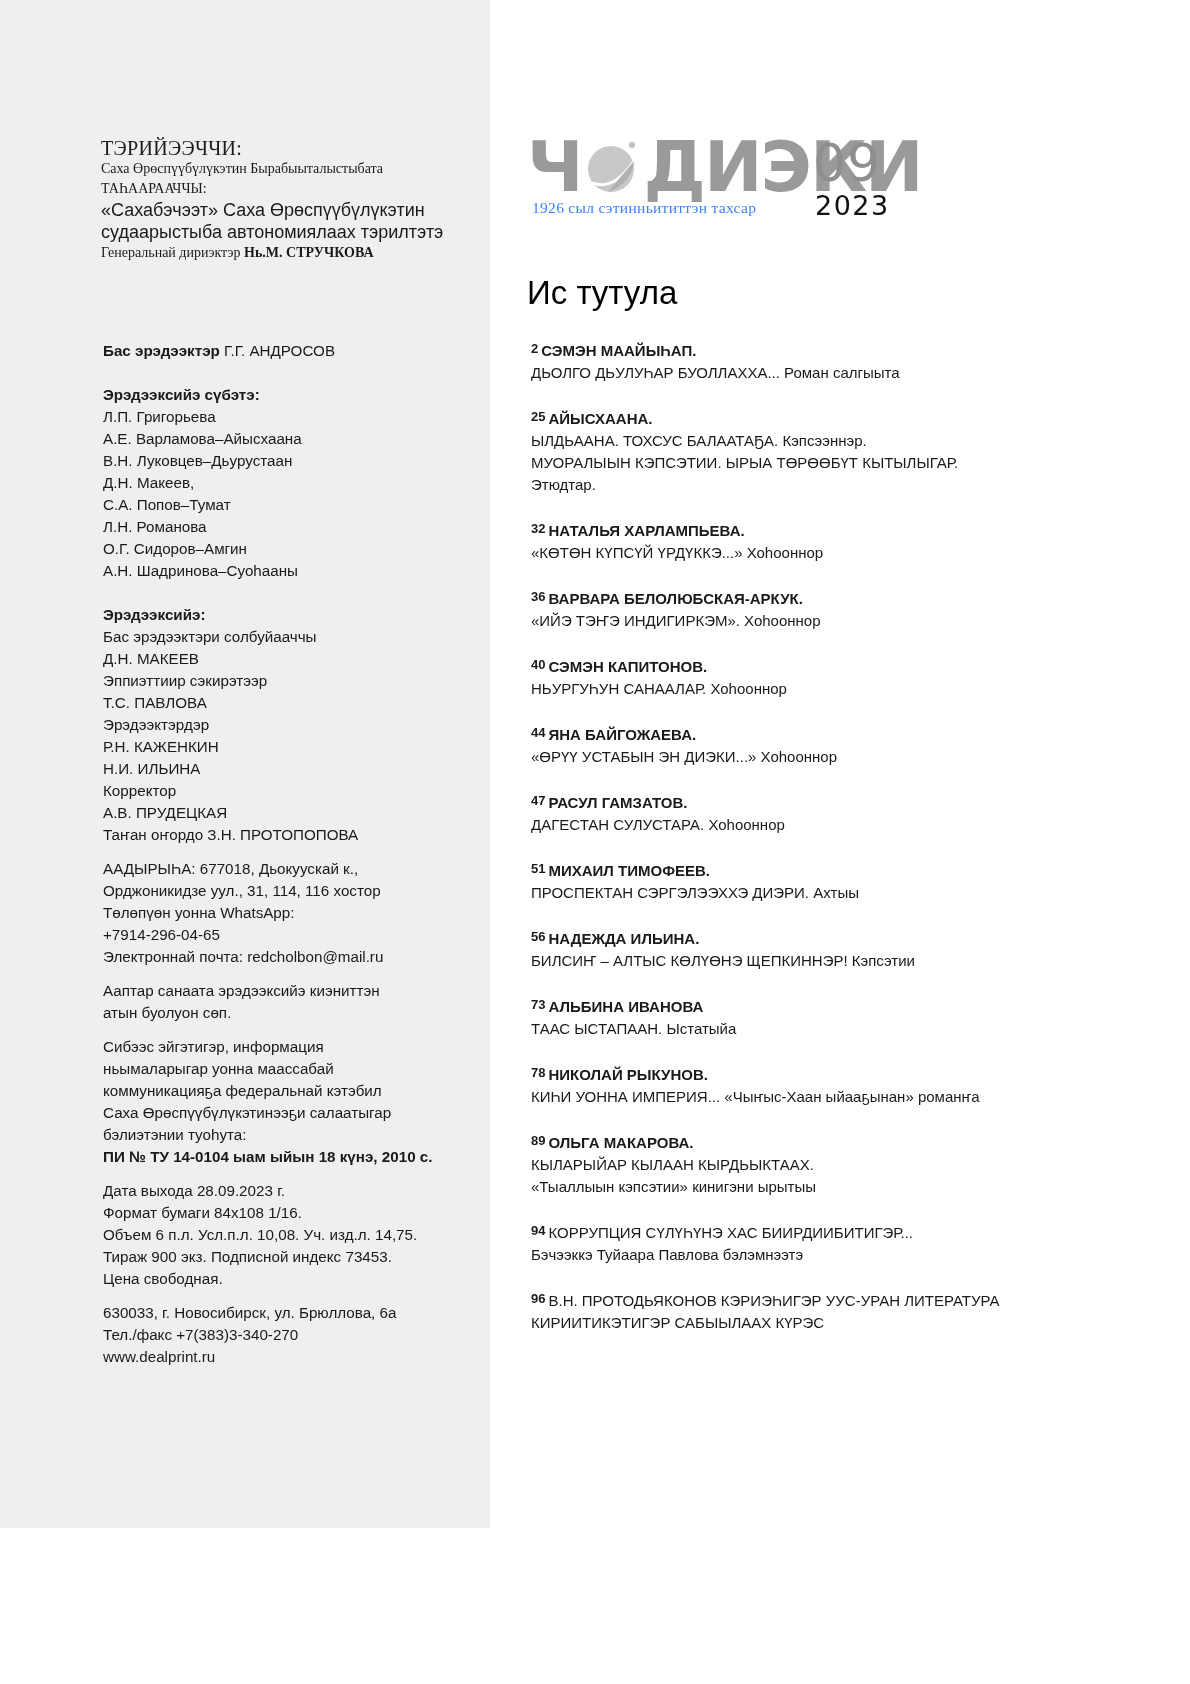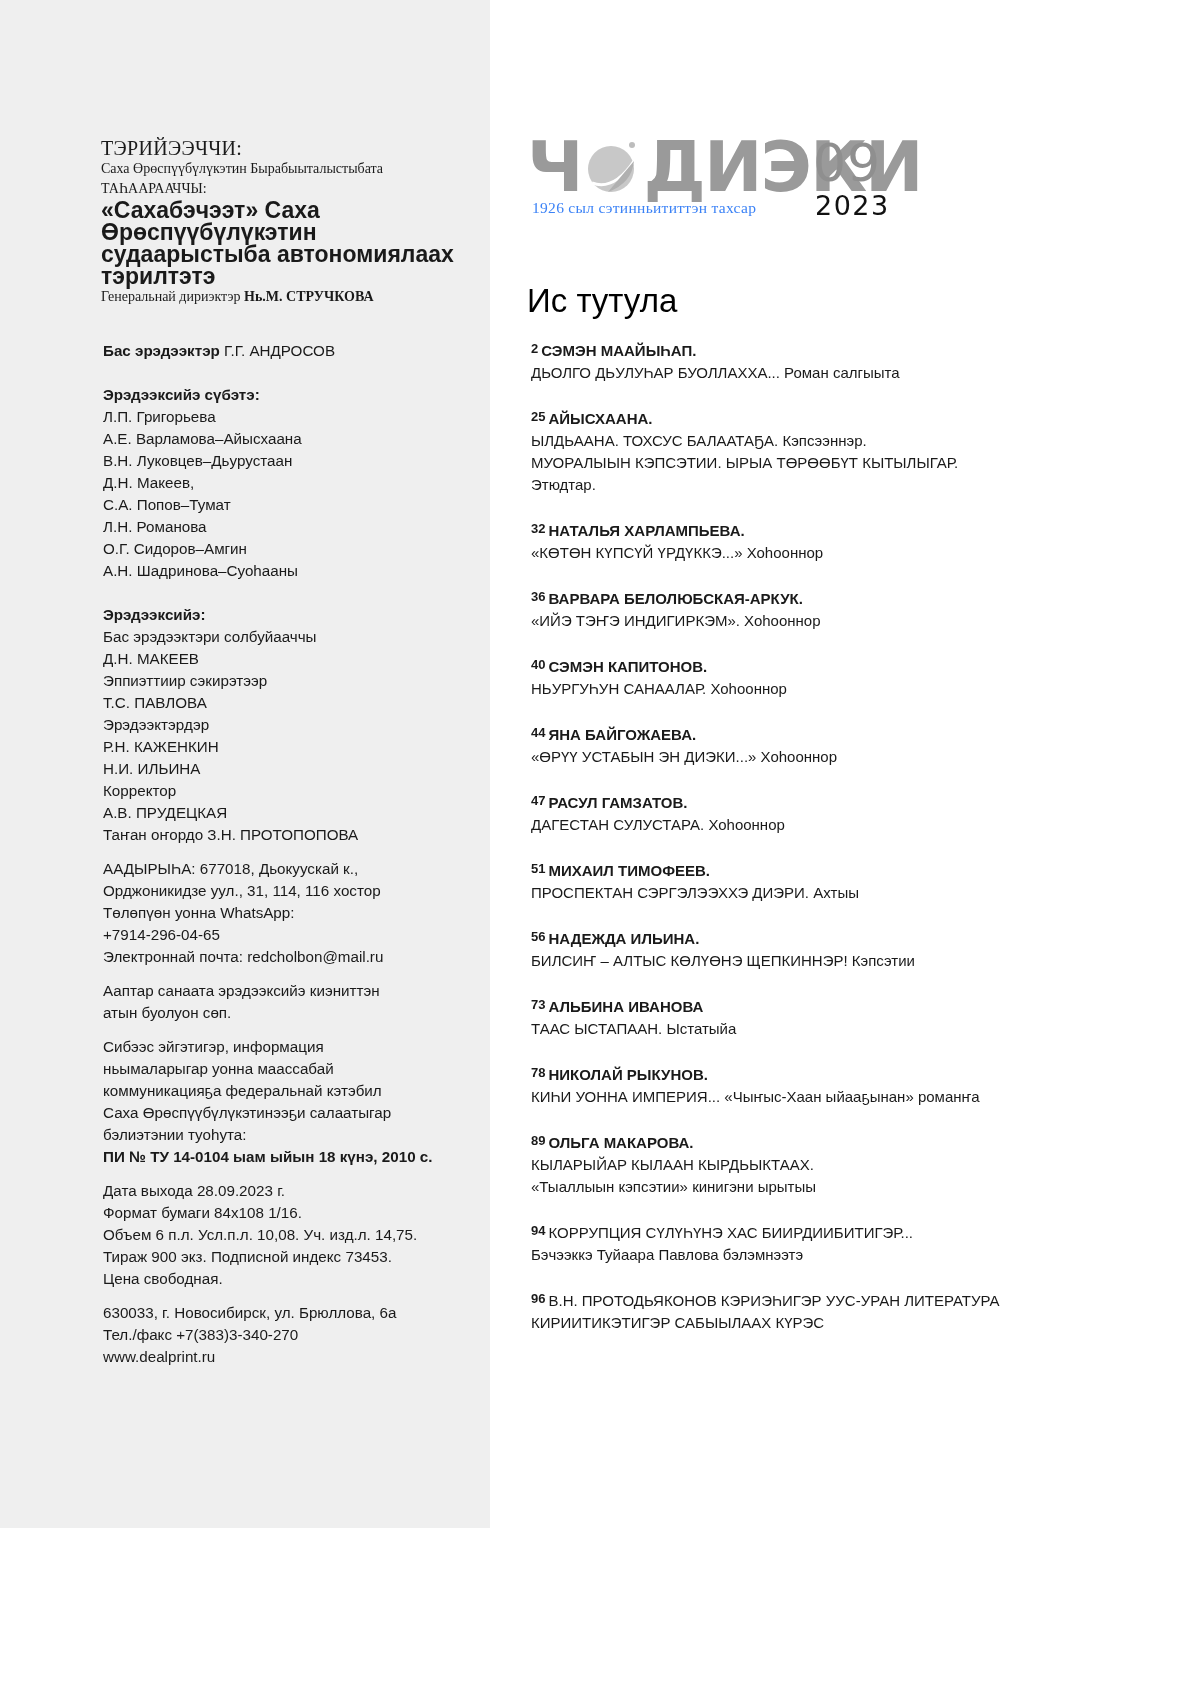--- a/index.html
+++ b/index.html
@@ -10,21 +10,21 @@
   .left-panel {
     position: absolute; left: 0; top: 0; width: 490px; height: 1528px;
     background: #efefef;
   }
   .publisher {
     position: absolute; left: 101px; top: 137px; width: 380px;
     font-family: "Liberation Serif", "DejaVu Serif", serif;
   }
   .publisher .lbl { font-family: Liberation Serif, serif; font-size: 20px; letter-spacing: 0.3px; line-height: 22px; }
   .publisher .small { font-size: 14px; line-height: 20px; }
-  .publisher .big { font-family: "Liberation Sans", sans-serif; font-size: 23px; line-height: 22px; font-weight: bold; }
+  .publisher .big { font-family: "Liberation Sans", sans-serif; font-size: 18px; line-height: 22px; }
   .publisher b { font-weight: bold; }
 
   .col { position: absolute; left: 103px; width: 380px; font-size: 15.2px; line-height: 22px; }
   .col div { white-space: nowrap; }
   .col .b { font-weight: bold; }
   .gap { height: 22px; }
 
   .logo {
     position: absolute; left: 527px; top: 137px; height: 60px;
     font-family: "DejaVu Sans", sans-serif; font-size: 70px; font-weight: bold;
@@ -37,21 +37,21 @@
   }
   .issue-year {
     position: absolute; left: 815px; top: 191px; font-size: 27px; color: #111;
     font-family: "DejaVu Sans", sans-serif; line-height: 30px; letter-spacing: 1.5px;
   }
   .tagline {
     position: absolute; left: 532px; top: 199px; font-family: "Liberation Serif", serif;
     font-size: 15.5px; color: #3b82f6; letter-spacing: 0.3px;
   }
   .toc-title {
-    position: absolute; left: 527px; top: 282px; font-size: 33px; color: #000;
+    position: absolute; left: 527px; top: 274px; font-size: 33px; color: #000;
     font-family: "Liberation Sans", sans-serif;
   }
   .toc { position: absolute; left: 531px; top: 338px; width: 600px; font-size: 15px; line-height: 22px; }
   .toc-item { margin-bottom: 22px; }
   .toc-item .head { font-weight: bold; font-size: 15px; }
   .toc-item .num { font-weight: bold; font-size: 13px; vertical-align: 3px; margin-right: 3px; }
   .toc-item .head.plain { font-weight: normal; }
   .toc-item .sub { white-space: nowrap; }
 </style>
 </head>

